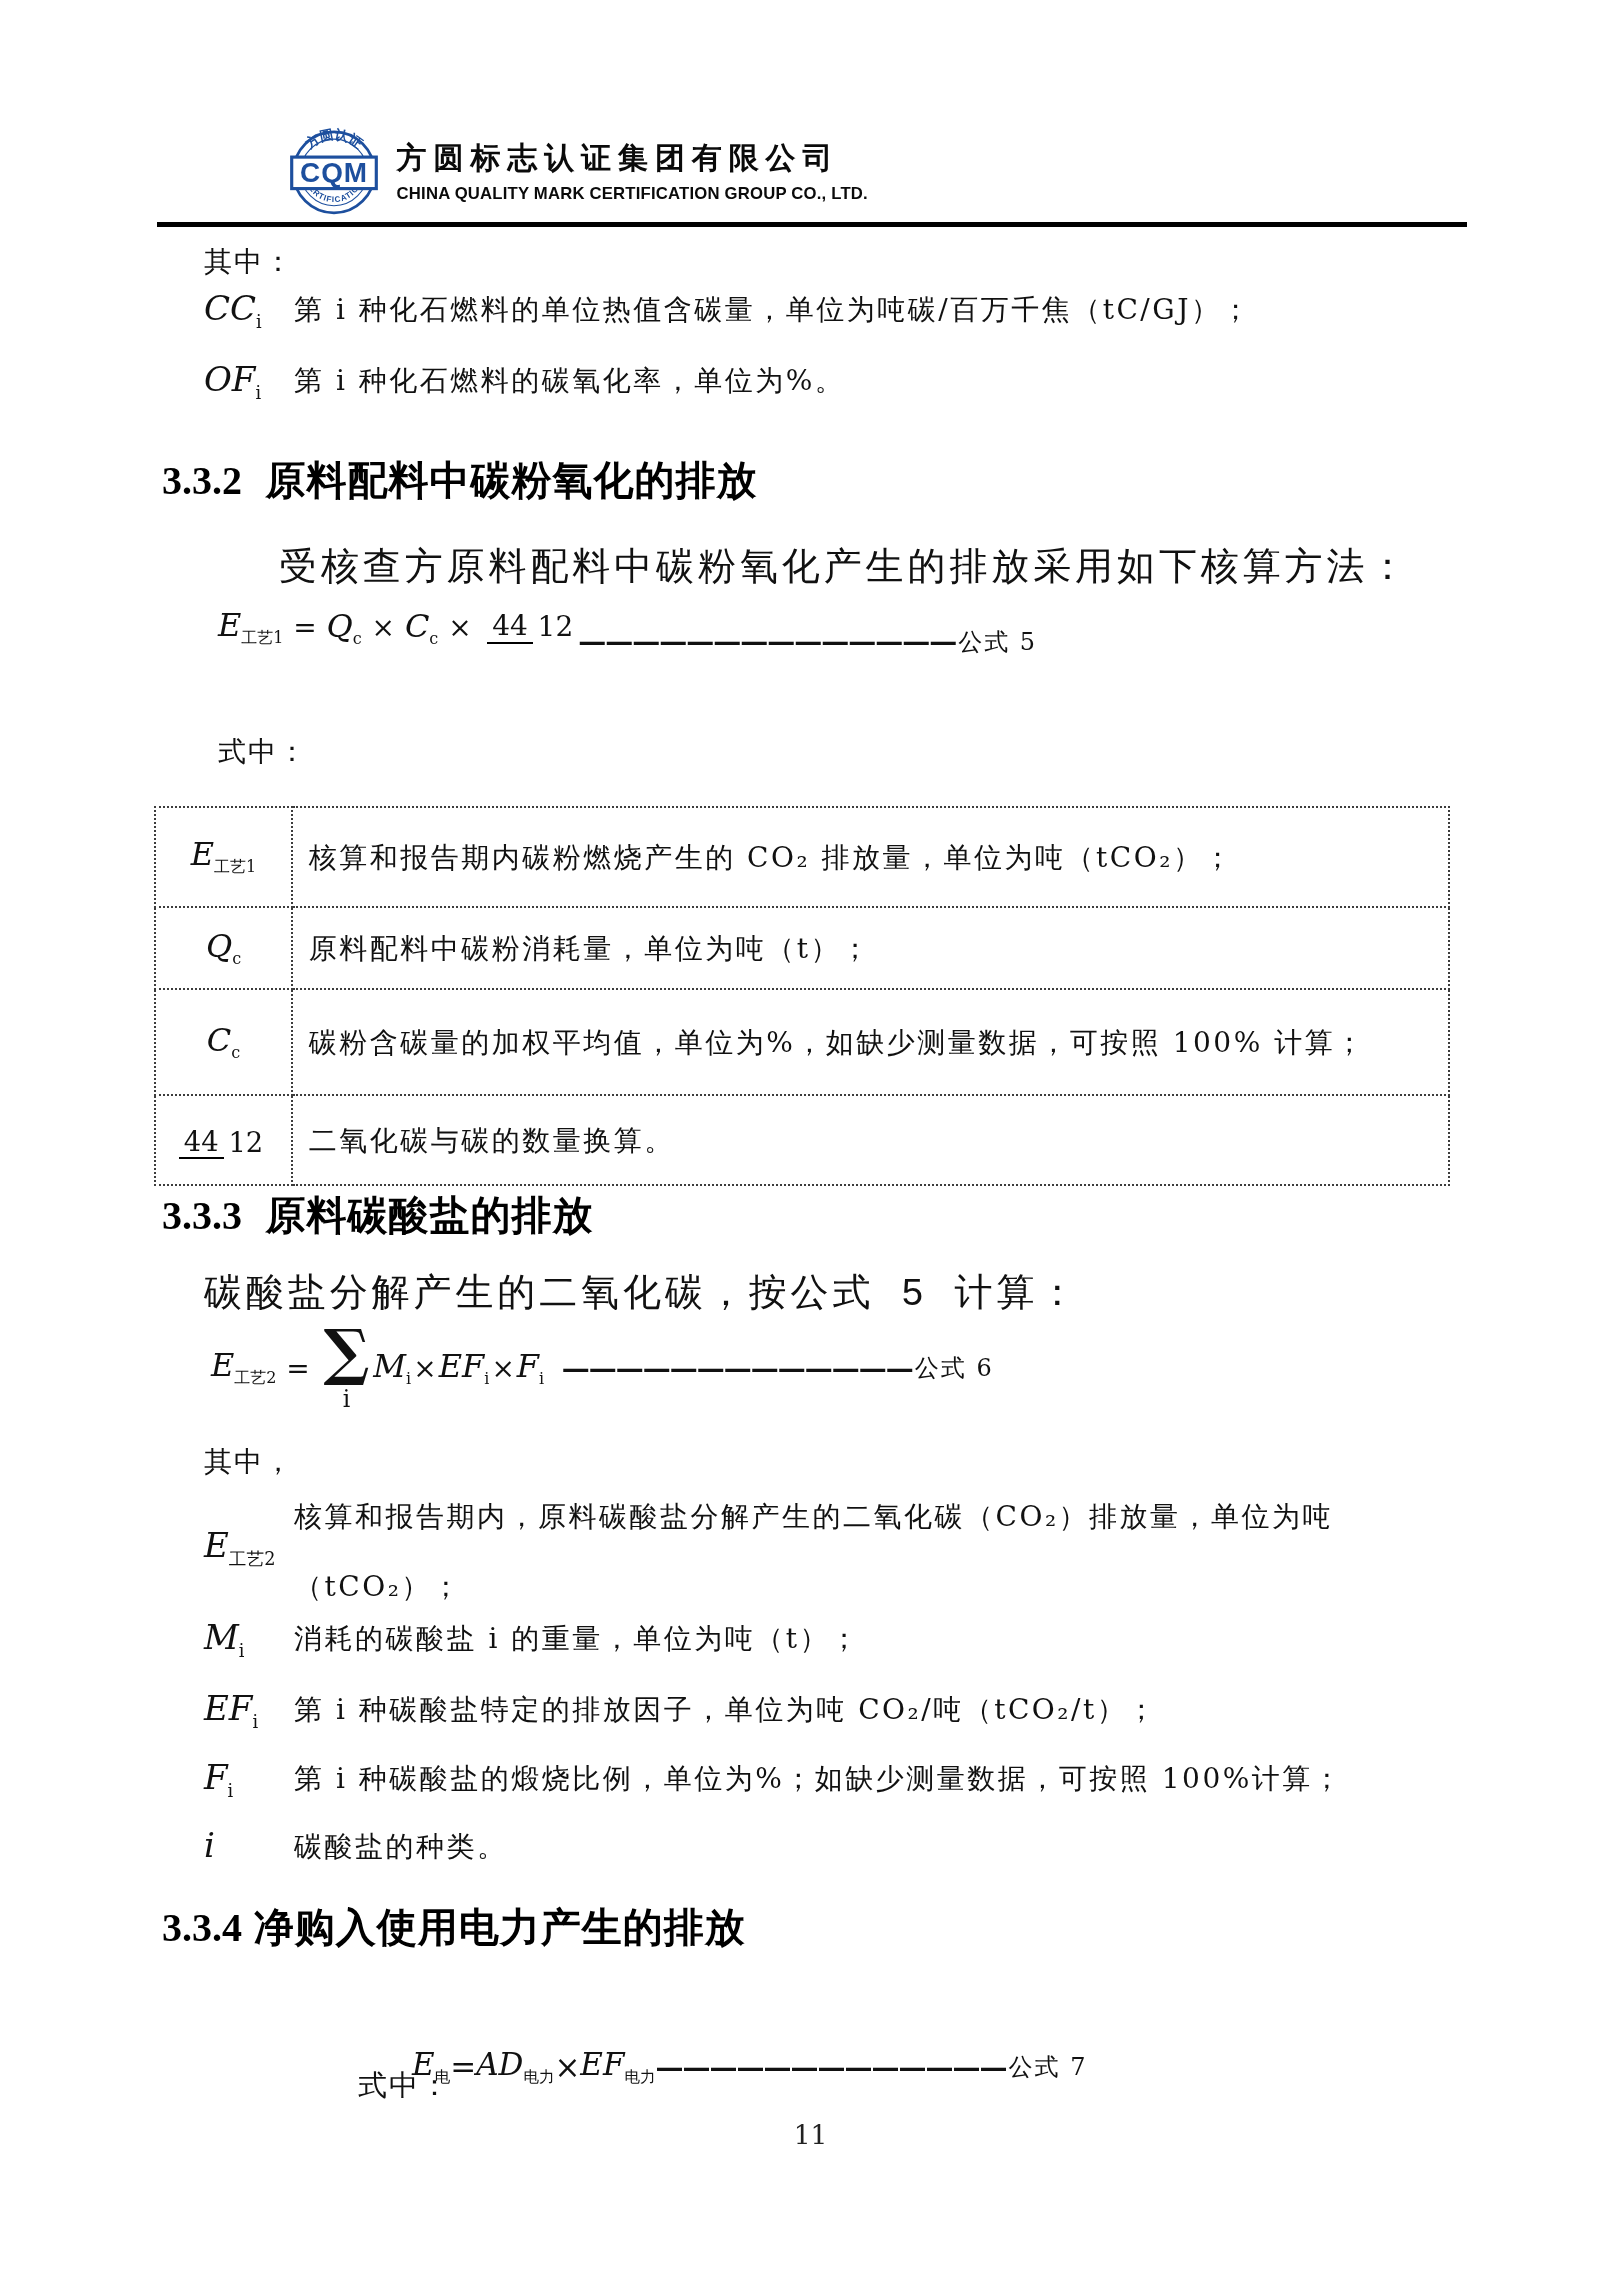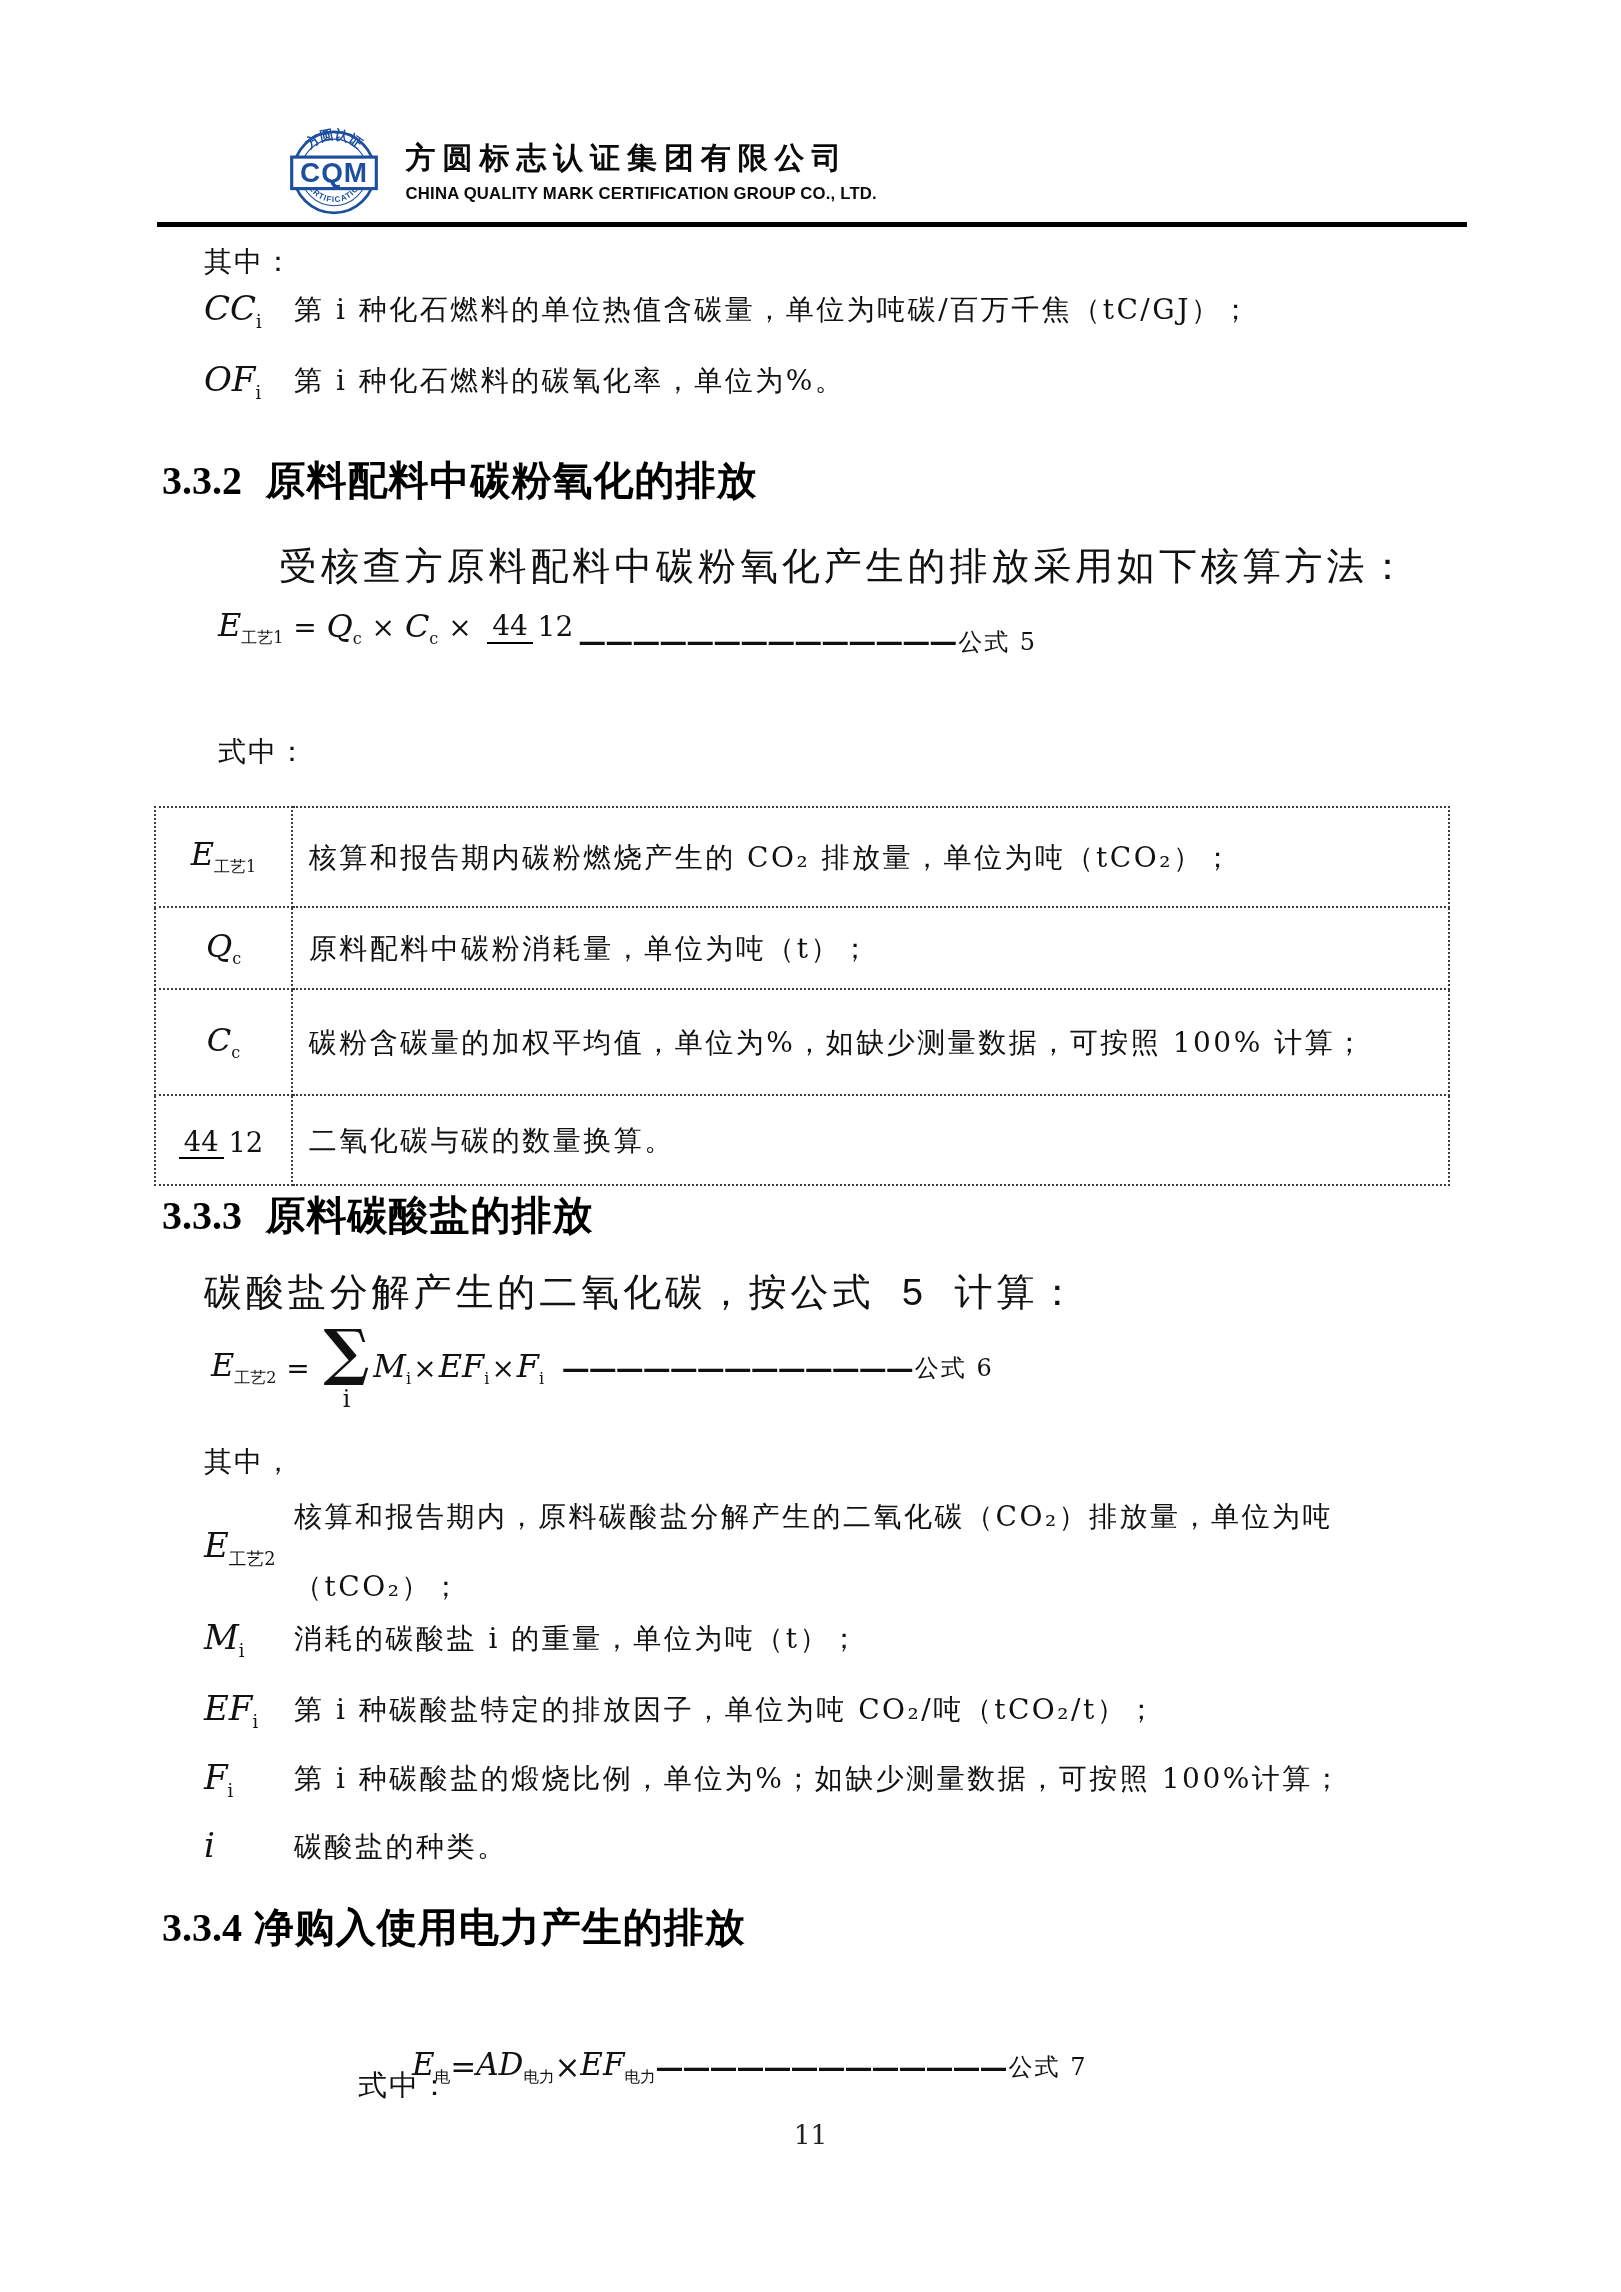--- a/index.html
+++ b/index.html
@@ -8,21 +8,21 @@
     position:relative; width:1621px; height:2293px;
     background:#ffffff; overflow:hidden; margin:0 auto;
     font-family:"DejaVu Serif","Liberation Serif",serif;
     color:#111;
   }
   .abs { position:absolute; }
 
   
   .header { position:absolute; top:120px; left:289px; display:flex; align-items:flex-start; gap:17.6px; }
   .logo-svg { display:block; }
-  .co-names { padding-top:17.6px;margin-left:9px; }
+  .co-names { padding-top:17.6px; }
   .co-cn {
     font-family:"Liberation Sans",sans-serif; font-weight:bold;
     font-size:30px; letter-spacing:6.9px; color:#0a0a0a; white-space:nowrap;
   }
   .co-en {
     font-family:"Liberation Sans",sans-serif; font-weight:bold;
     font-size:16.7px; letter-spacing:0.2px; color:#0a0a0a; margin-top:5.9px; white-space:nowrap;text-align:right;
   }
   .header-rule { position:absolute; top:222px; left:157px; width:1310px; height:4.9px; background:#000; }
 

